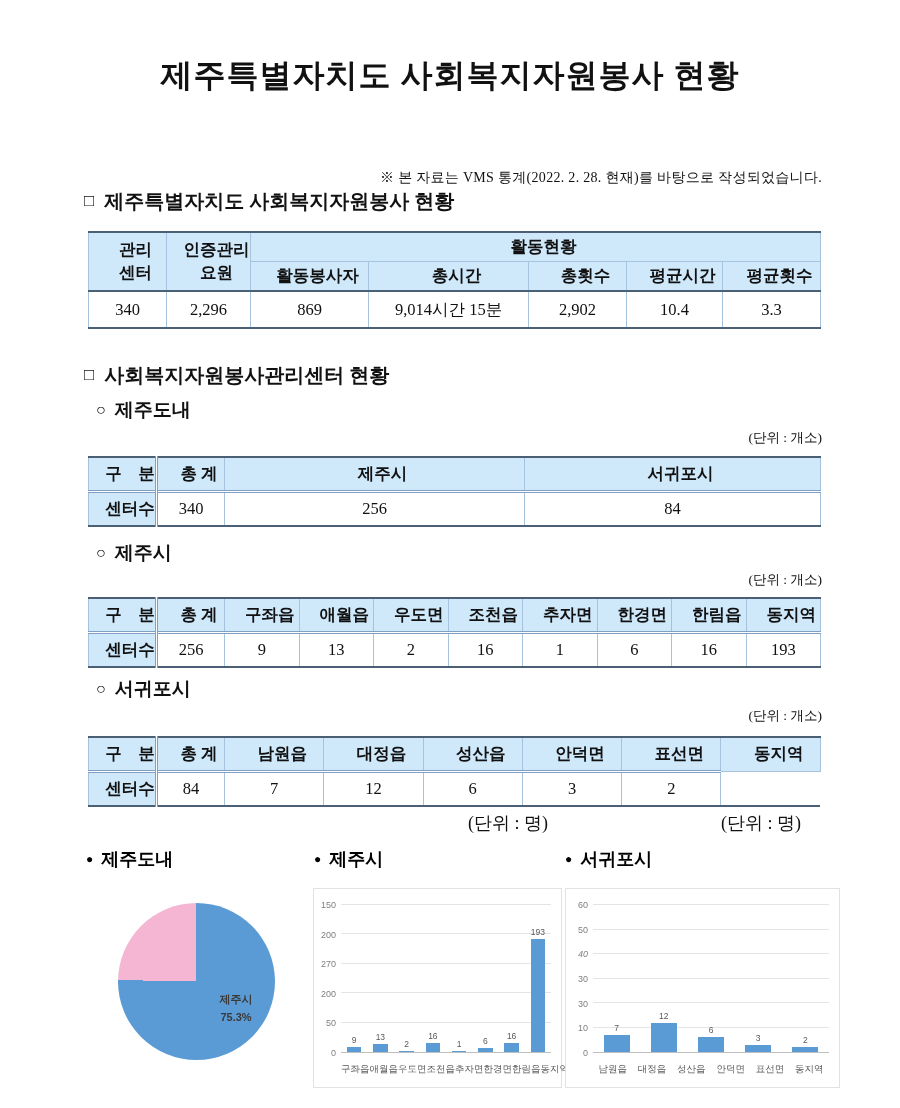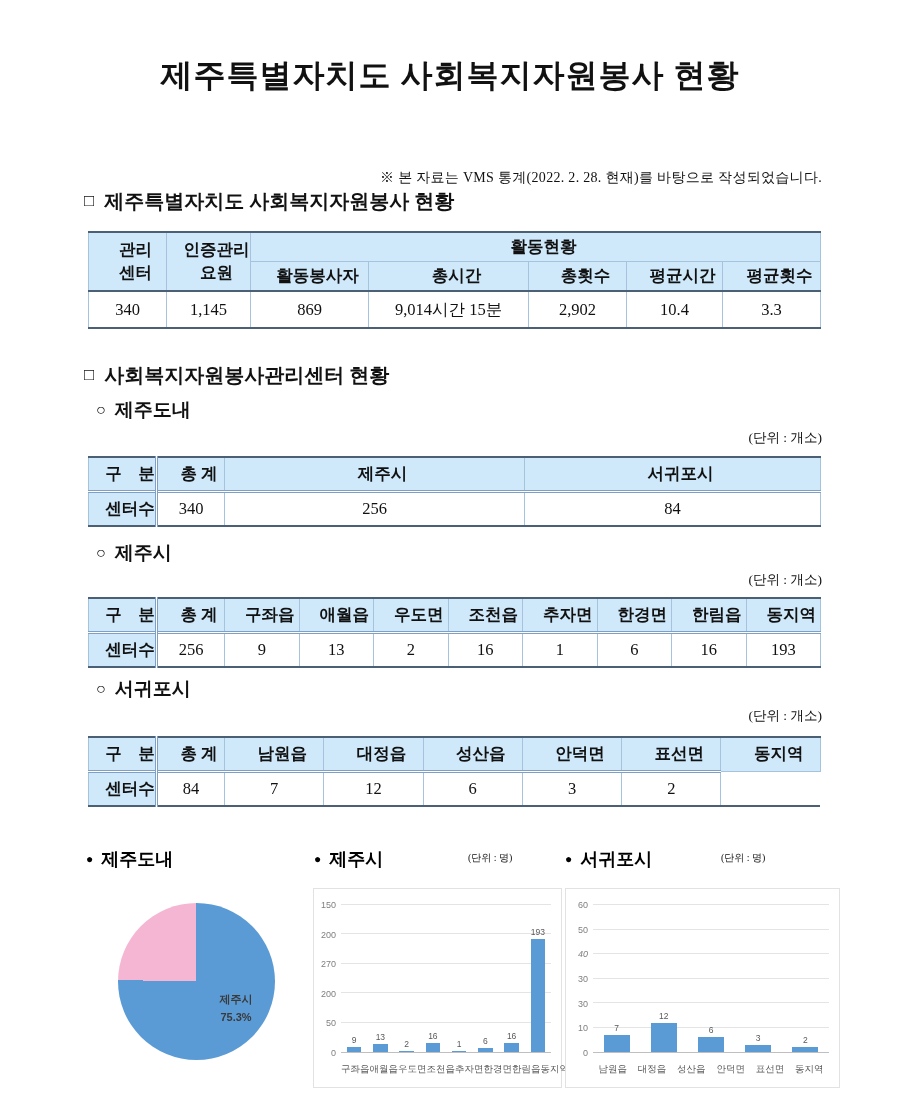--- a/index.html
+++ b/index.html
@@ -36,21 +36,21 @@
   .data-table td{height:32px;}
   .data-table .drow td,.data-table .drow th{border-top:3px double #7fa0c4;}
   .rowhead{background:#cfe8fa;font-weight:bold;}
   .dbl-right{border-right:3px double #7fa0c4 !important;}
 
   
   .chart-label{position:absolute;top:847px;display:flex;align-items:center;gap:8px;
                font-family:"Liberation Sans","DejaVu Sans",sans-serif;font-weight:bold;font-size:18px;color:#000;}
   .chart-label .marker{font-size:12px;}
   #clabel1{left:86px;} #clabel2{left:314px;} #clabel3{left:565px;}
-  .chart-unit{position:absolute;top:851px;font-size:10px;}
+  .chart-unit{position:absolute;top:811px;font-size:18px;}
   #cunit1{left:468px;} #cunit2{left:721px;}
 
   .pie{position:absolute;left:118px;top:903px;width:157px;height:157px;border-radius:50%;}
   .pie-label{position:absolute;font-family:"Liberation Sans","DejaVu Sans",sans-serif;
              font-size:11px;font-weight:bold;color:#3a3a3a;text-align:center;
              white-space:pre-line;line-height:1.6;}
   .pl-pink{left:6px;top:24px;width:80px;}
   .pl-blue{left:82px;top:88px;width:72px;}
 
   .barchart{position:absolute;top:888px;height:198px;border:1px solid #e2e2e2;background:#fff;
@@ -101,21 +101,21 @@
     </tr>
     <tr class="hrow">
       <th>활동봉사자</th>
       <th>총시간</th>
       <th>총횟수</th>
       <th>평균시간</th>
       <th>평균횟수</th>
     </tr>
     <tr class="drow">
       <td>340</td>
-      <td>1,145</td>
+      <td>2,296</td>
       <td>869</td>
       <td>9,014시간 15분</td>
       <td>2,902</td>
       <td>10.4</td>
       <td>3.3</td>
     </tr>
   </tbody>
     </table>
 
   <div class="sec-heading" id="sec2">

